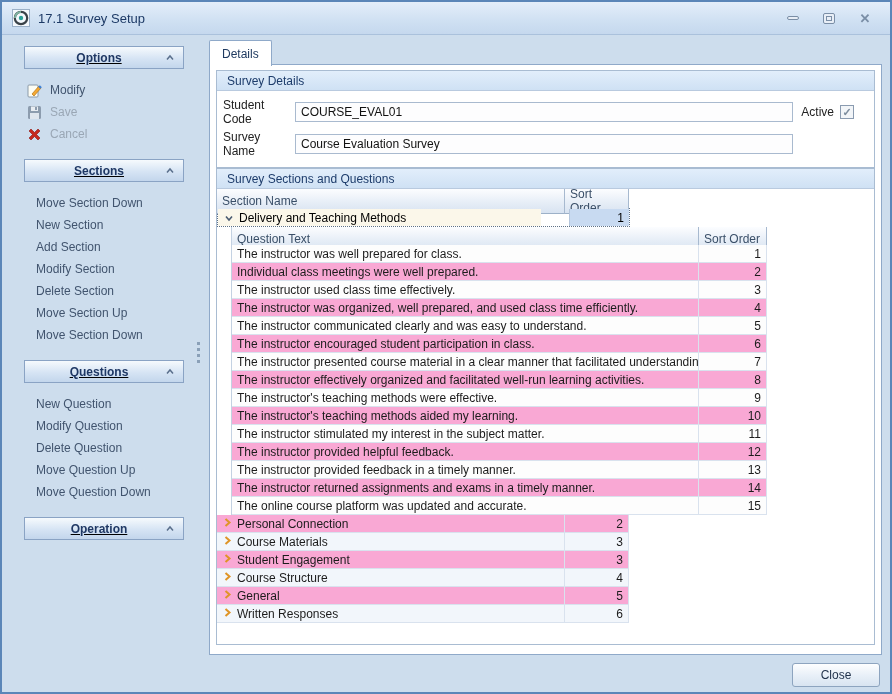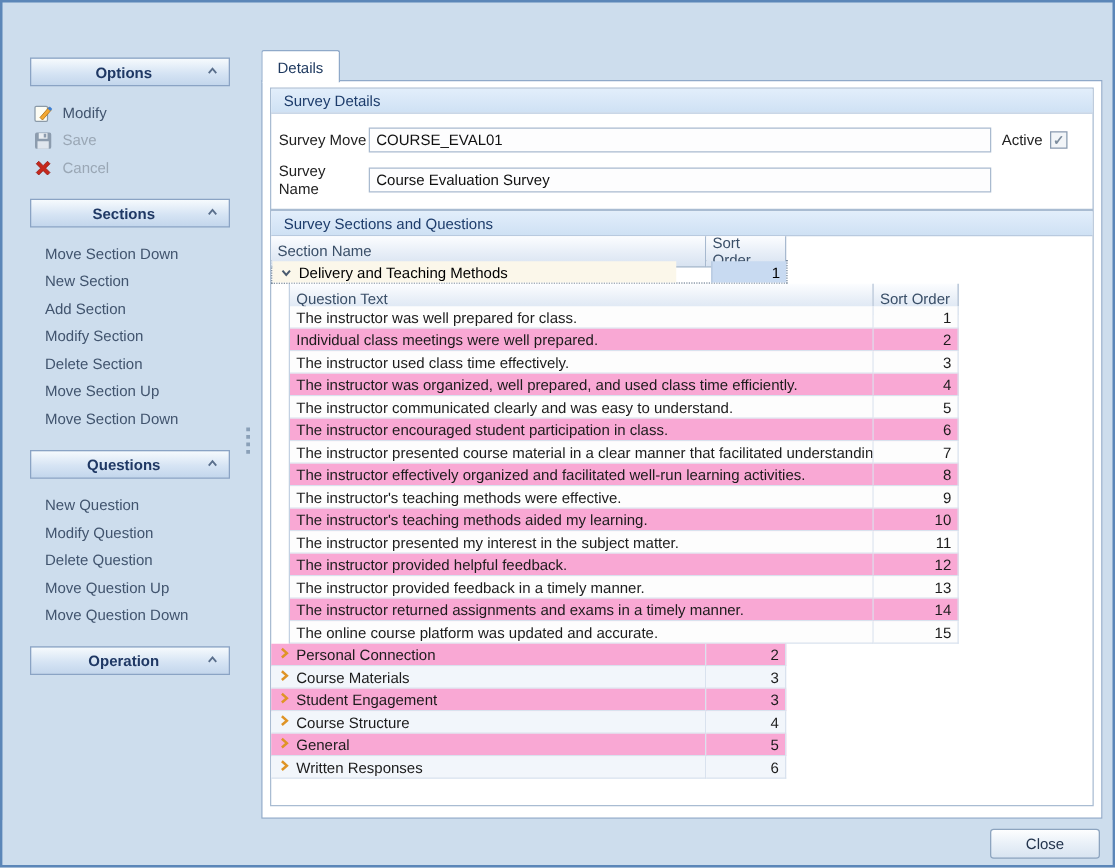--- a/index.html
+++ b/index.html
@@ -22,21 +22,21 @@
              color:#6d8199; cursor:default; }
   .wb-min { width:12px; height:4px; border:1px solid #7a8ea6; border-radius:2px; background:#e8eef6; }
   .wb-max { width:12px; height:11px; border:1px solid #7a8ea6; border-radius:2px; background:#e8eef6; position:relative; }
   .wb-max:before { content:""; position:absolute; left:2px; top:2px; right:2px; bottom:2px; border:1px solid #7a8ea6; }
   .wb-close { font-size:13px; font-weight:bold; color:#7a8ea6; }
   
   .sidebar { position:absolute; left:8px; top:44px; width:194px; bottom:40px; }
   .panel-h {
     width:160px; margin:0 auto 0 14px; height:23px;
     background:linear-gradient(#f6fafd, #d6e4f4 55%, #c3d6ec);
-    border:1px solid #8aa3c4; display:flex; align-items:center; padding:4px 8px;
+    border:1px solid #8aa3c4; display:flex; align-items:center; padding:4px 8px;text-decoration:underline;
   }
   .panel-title { flex:1; text-align:center; font-size:12px; font-weight:bold; color:#1f3864; }
   .chev { width:10px; height:10px; flex:0 0 auto; }
   .side-items { padding:10px 0 14px 0; }
   .side-item { display:flex; align-items:center; height:22px; padding-left:26px;
                font-size:12px; color:#41546e; cursor:pointer; }
   .side-item.has-icon { padding-left:16px; }
   .side-item.disabled { color:#9aa7b5; cursor:default; }
   .s-icon { width:16px; height:16px; margin-right:8px; display:inline-flex; align-items:center; justify-content:center; }
   
@@ -113,20 +113,40 @@
     border:1px solid #8da4bf; border-radius:3px;
     font-size:12px; color:#23344d; display:flex; align-items:center; justify-content:center;
     cursor:pointer;
   }
 </style>
 </head>
 <body>
 
 <div class="window">
 
+  <div class="titlebar">
+    <svg class="app-icon" viewBox="0 0 18 18">
+      <rect x="0.5" y="0.5" width="17" height="17" fill="#f4f8fc" stroke="#9ab0c8"></rect>
+      <circle cx="9" cy="9" r="6.2" fill="none" stroke="#3a4248" stroke-width="2.2"></circle>
+      <circle cx="9" cy="9" r="2.2" fill="#2aa198"></circle>
+      <path d="M 3 9 A 6 6 0 0 1 9 3" fill="none" stroke="#7fb2a0" stroke-width="2.2"></path>
+    </svg>
+    <span class="title-text">17.1 Survey Setup</span>
+    <div class="win-controls">
+      <div class="win-btn">
+          <span class="wb-min"></span>
+        </div>
+      <div class="win-btn">
+          <span class="wb-max"></span>
+        </div>
+      <div class="win-btn">
+          <span class="wb-close">✕</span>
+        </div>
+    </div>
+  </div>
 
   <div class="sidebar" id="sidebar">
       <div class="panel-h">
         <span class="panel-title">Options</span>
         <span><svg class="chev" viewBox="0 0 10 10">
             <polyline points="2,6.5 5,3 8,6.5" fill="none" stroke="#5a6f8c" stroke-width="1.5"></polyline>
           </svg></span>
       </div>
       <div class="side-items">
         <div class="side-item has-icon">
@@ -230,21 +250,21 @@
   <div class="main">
     <div class="tabstrip">
       <div class="tab">Details</div>
     </div>
     <div class="main-panel">
 
       <div class="group-box" style="margin-bottom:0;">
         <div class="group-header">Survey Details</div>
         <div class="sd-body">
           <div class="field-row">
-            <span class="f-label">Survey Move</span>
+            <span class="f-label">Student Code</span>
             <div class="f-input">COURSE_EVAL01</div>
             <div class="active-wrap">
               <span class="a-label">Active</span>
               <div class="checkbox">✓</div>
             </div>
           </div>
           <div class="field-row">
             <span class="f-label">Survey Name</span>
             <div class="f-input">Course Evaluation Survey</div>
           </div>
@@ -311,21 +331,21 @@
                 </div>
                 <div class="row row-white">
                   <div class="cell qcol-text">The instructor's teaching methods were effective.</div>
                   <div class="cell num qcol-sort">9</div>
                 </div>
                 <div class="row row-cream">
                   <div class="cell qcol-text">The instructor's teaching methods aided my learning.</div>
                   <div class="cell num qcol-sort">10</div>
                 </div>
                 <div class="row row-white">
-                  <div class="cell qcol-text">The instructor presented my interest in the subject matter.</div>
+                  <div class="cell qcol-text">The instructor stimulated my interest in the subject matter.</div>
                   <div class="cell num qcol-sort">11</div>
                 </div>
                 <div class="row row-cream">
                   <div class="cell qcol-text">The instructor provided helpful feedback.</div>
                   <div class="cell num qcol-sort">12</div>
                 </div>
                 <div class="row row-white">
                   <div class="cell qcol-text">The instructor provided feedback in a timely manner.</div>
                   <div class="cell num qcol-sort">13</div>
                 </div>

